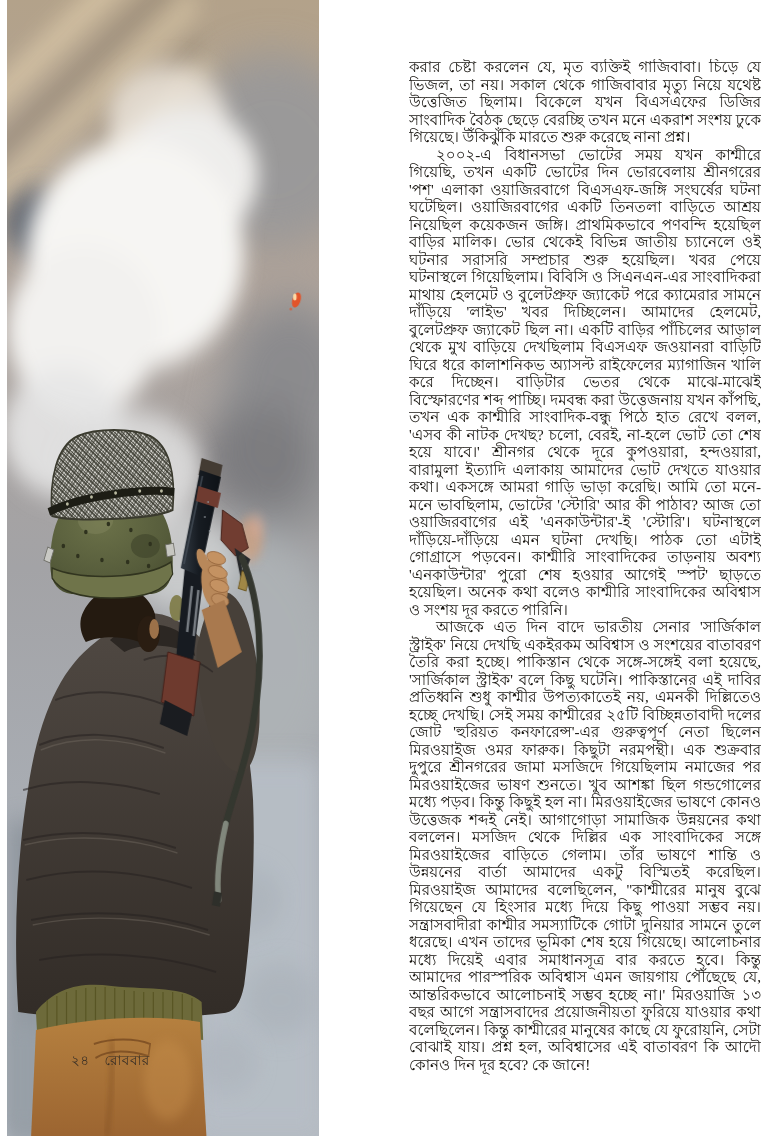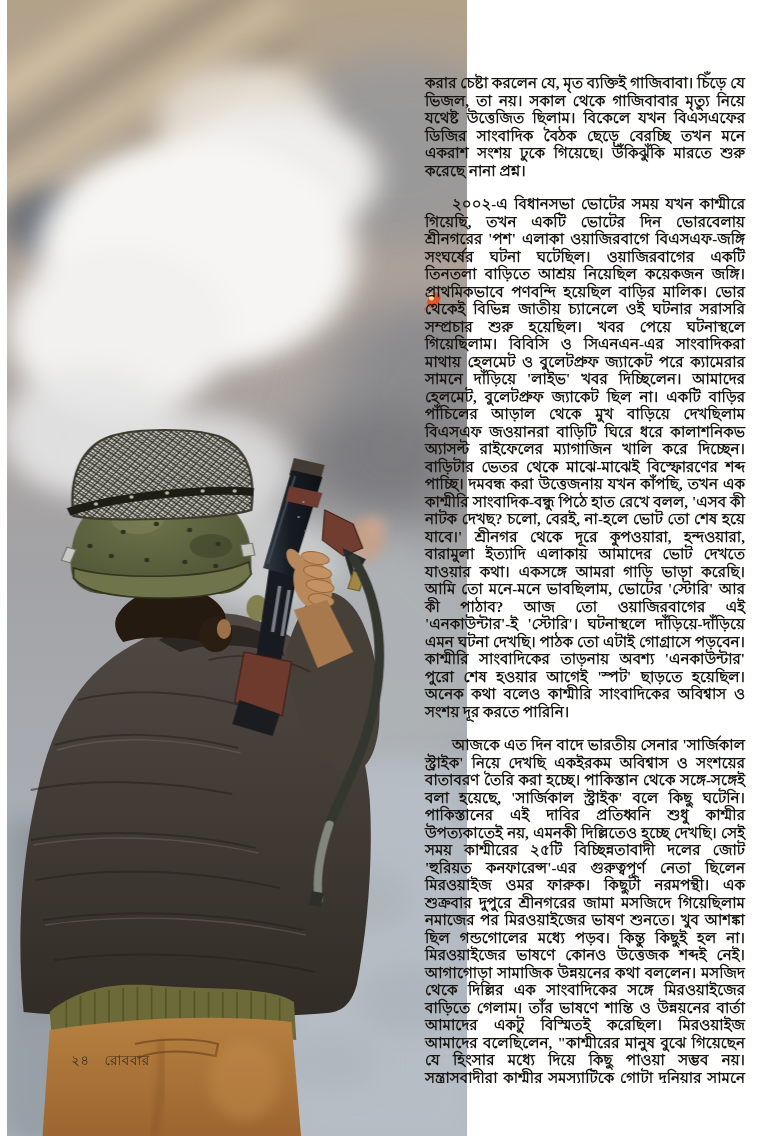--- a/index.html
+++ b/index.html
@@ -1,25 +1,25 @@
 <!DOCTYPE html>
 <html><head>
 <meta charset="utf-8">
 <style>
   html,body{margin:0;padding:0;background:#ffffff;}
   .page{position:relative;width:770px;height:1136px;background:#ffffff;overflow:hidden;
         font-family:"Liberation Serif","DejaVu Serif",serif;}
-  .photo{position:absolute;left:7px;top:0;width:460px;height:1136px;margin:0;padding:0;}
+  .photo{position:absolute;left:7px;top:0;width:312px;height:1136px;margin:0;padding:0;}
   .photo svg{position:absolute;left:0;top:0;width:100%;height:100%;display:block;}
   .folio{position:absolute;left:64px;top:1050px;display:flex;gap:15px;
          font-size:13.5px;color:#3a3026;letter-spacing:.5px;}
   .text-col{position:absolute;left:409px;top:59px;width:352px;height:1024px;overflow:hidden;
             font-size:15.1px;line-height:17.5px;text-align:justify;color:#17140f;
             font-family:"Liberation Serif","DejaVu Serif",serif;}
-  .text-col p{margin:16px;padding:0;font-weight:bold;}
+  .text-col p{margin:0;padding:0;}
   .text-col p.ind{text-indent:27px;}
 </style>
 </head>
 <body>
 
 <div class="page">
 
   <figure class="photo">
     <svg viewBox="0 0 388 1136" preserveAspectRatio="none">
       <defs>

